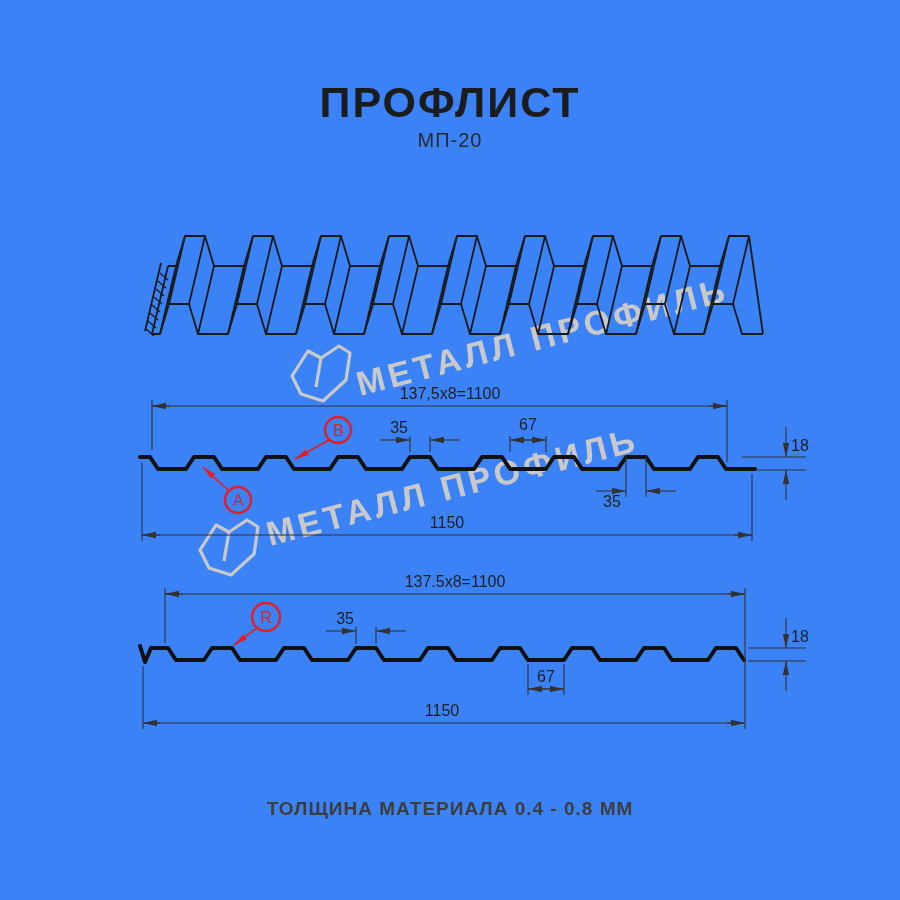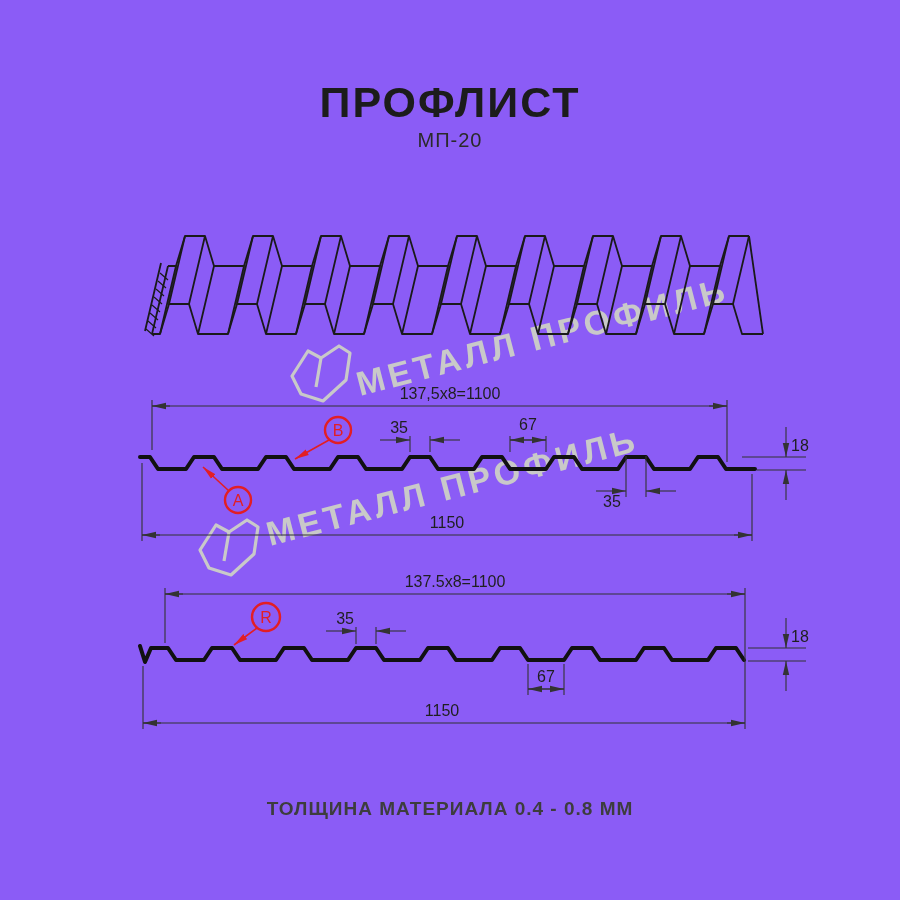--- a/index.html
+++ b/index.html
@@ -1,16 +1,16 @@
 <!DOCTYPE html>
 <html><head>
 <meta charset="utf-8">
 <style>
   html,body{margin:0;padding:0;background:#ffffff;}
-  .stage{width:900px;height:900px;margin:0 auto;background:#8b5cf6;position:relative;font-family:"Liberation Sans",sans-serif;}
+  .stage{width:900px;height:900px;margin:0 auto;background:#3b82f6;position:relative;font-family:"Liberation Sans",sans-serif;}
   svg{display:block;}
   text{font-family:"Liberation Sans",sans-serif;fill:#222;}
   .title{font-size:43px;font-weight:bold;letter-spacing:2px;fill:#1c1c1c;}
   .subtitle{font-size:20px;letter-spacing:1px;fill:#2a2a2a;}
   .footer-text{font-size:19px;font-weight:bold;letter-spacing:1px;fill:#3d3d3d;}
   .dim-text{font-size:16px;fill:#1f1f1f;}
   .red-text{font-size:16px;fill:#e31e24;}
   .wm-text{font-size:34px;font-weight:bold;letter-spacing:4px;fill:#c9c9c9;}
   .profile{stroke:#111;stroke-width:4;fill:none;stroke-linejoin:round;stroke-linecap:round;}
   .dline{stroke:#333;stroke-width:1.1;fill:none;}

